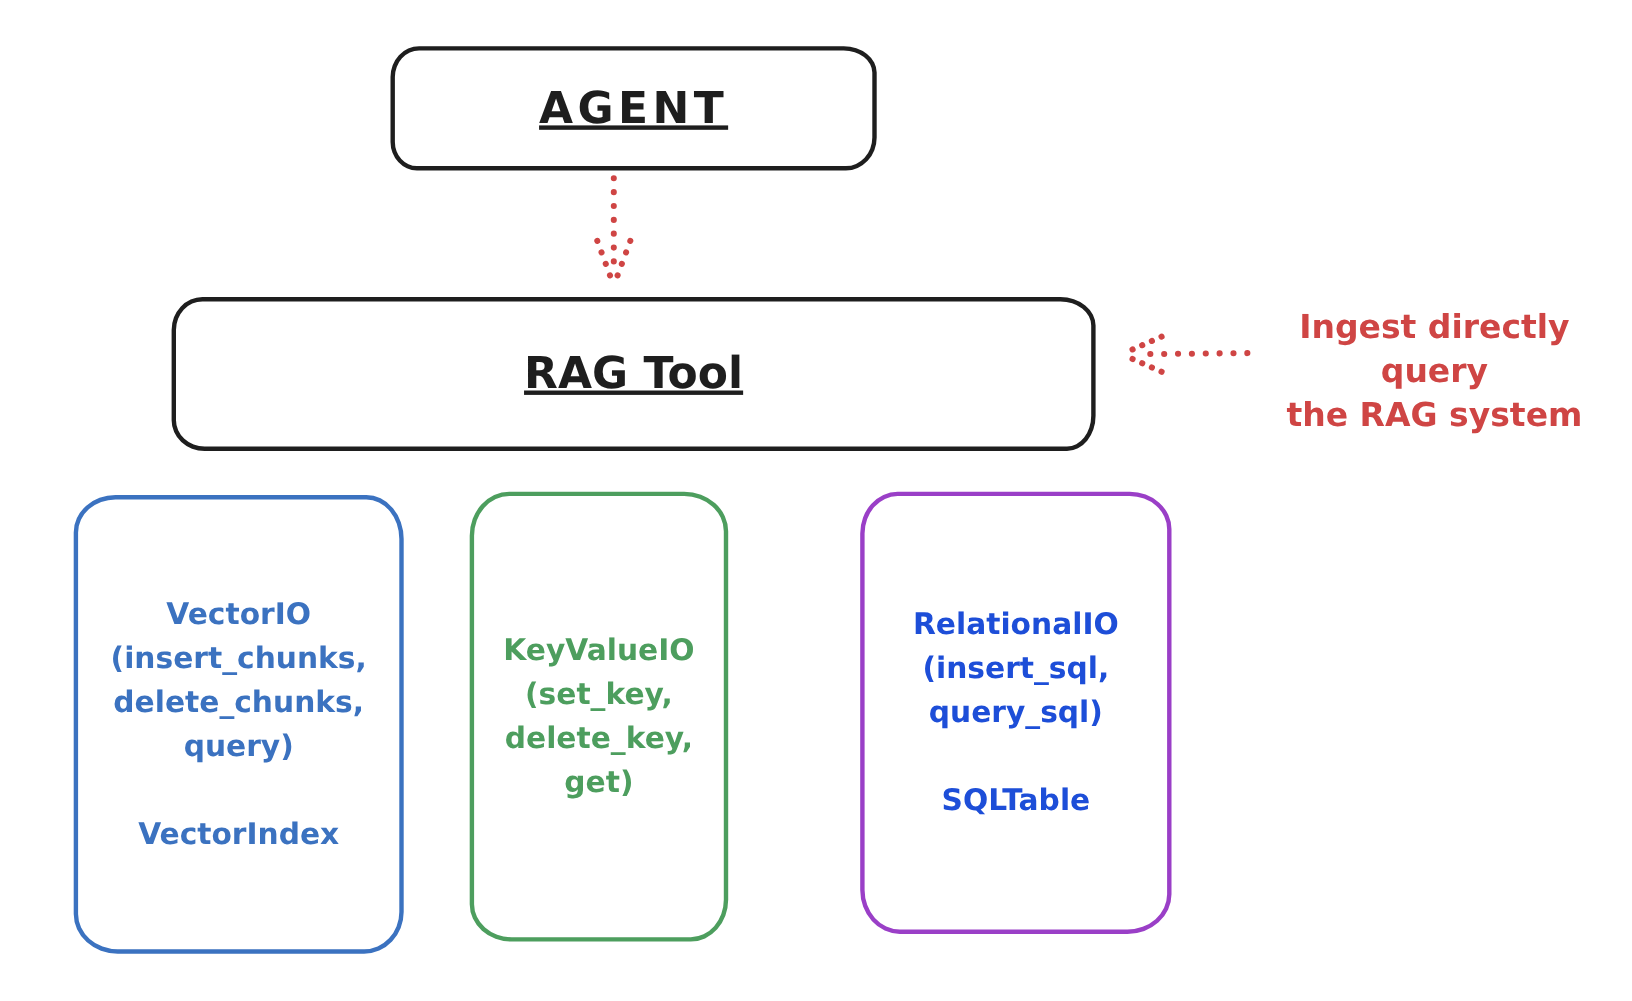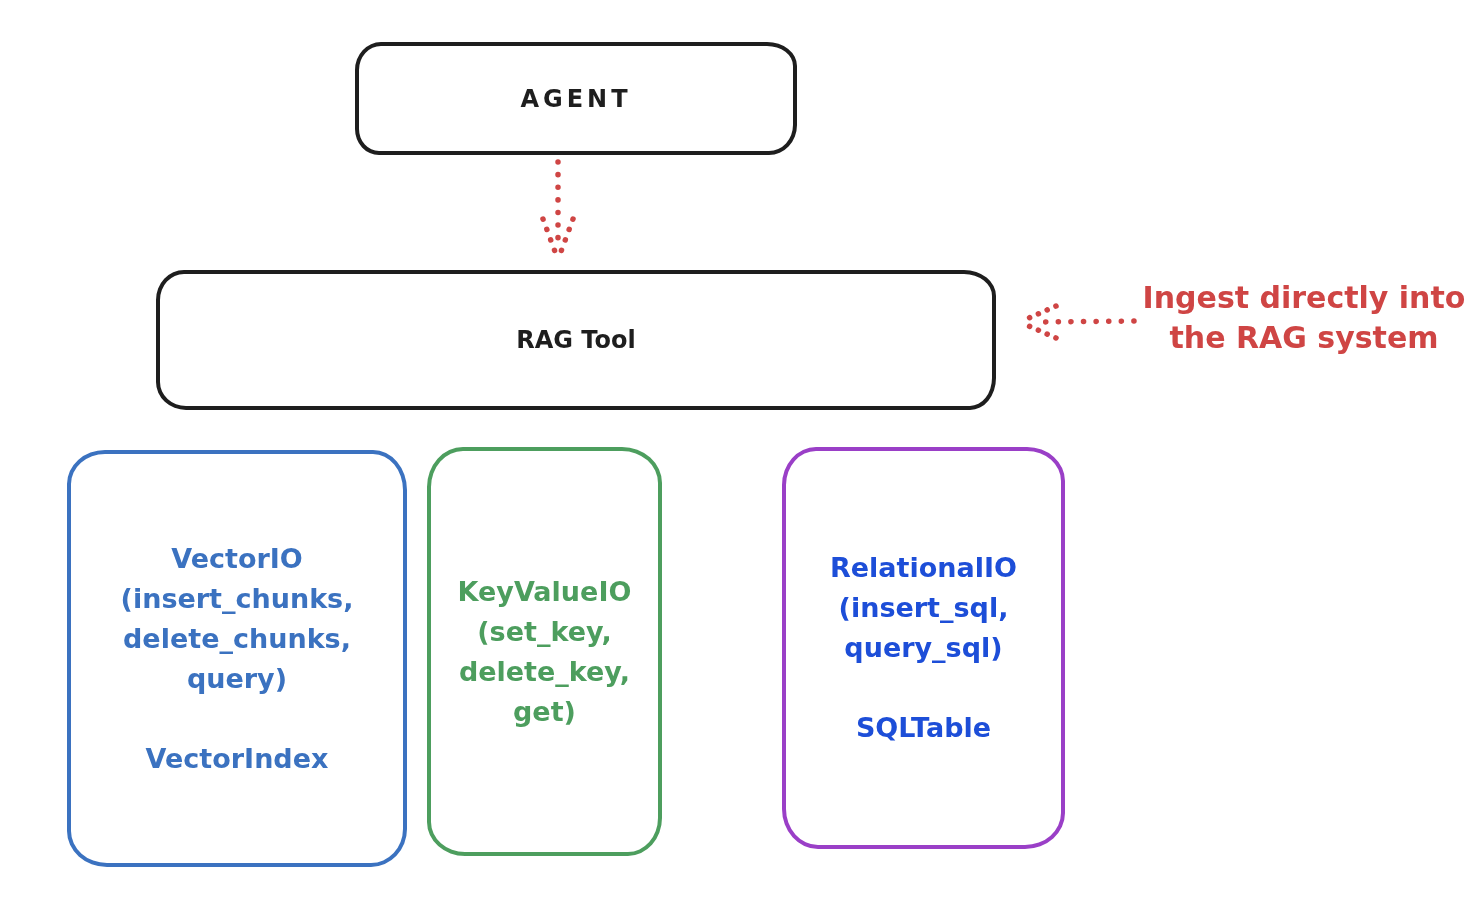--- a/index.html
+++ b/index.html
@@ -19,24 +19,25 @@
     position: absolute;
     box-sizing: border-box;
     border: 4px solid #1e1e1e;
     background: #ffffff;
     display: flex;
     align-items: center;
     justify-content: center;
     text-align: center;
   }
   .node-label {
-    font-size: 24px;
+    font-size: 40px;
     font-weight: 600;
     color: #1e1e1e;
     white-space: pre-line;
+    text-decoration: underline;
   }
   .box-agent {
     left: 355px; top: 42px;
     width: 442px; height: 113px;
     border-radius: 26px 30px 28px 24px / 28px 24px 30px 26px;
   }
   .box-agent .node-label {
     letter-spacing: 4px;
     font-weight: 700;
   }
@@ -77,21 +78,21 @@
     text-align: center;
   }
   .backend-title, .backend-subtitle {
     font-size: 27px;
     font-weight: 600;
     line-height: 40px;
     white-space: pre-line;
   }
   .box-vector {
     left: 67px; top: 450px;
-    width: 340px; height: 417px;
+    width: 300px; height: 417px;
     border-radius: 38px 34px 36px 40px / 34px 40px 38px 36px;
   }
   .box-keyvalue {
     left: 427px; top: 447px;
     width: 235px; height: 409px;
     border-radius: 36px 40px 34px 38px / 40px 36px 38px 34px;
   }
   .box-relational {
     left: 782px; top: 447px;
     width: 283px; height: 402px;
@@ -120,21 +121,21 @@
   </div>
 
   <svg class="arrow arrow-ingest" width="128" height="48" viewBox="0 0 128 48" style="color: rgb(207, 69, 68);">
     <g stroke="currentColor" stroke-width="5.5" stroke-linecap="round" fill="none">
       <path d="M120 23 L22 24" stroke-dasharray="0.1 12.5"></path>
       <path d="M42 8 L8 23" stroke-dasharray="0.1 9.5"></path>
       <path d="M42 40 L8 25" stroke-dasharray="0.1 9.5"></path>
     </g>
   </svg>
 
-  <div class="annotation" style="color: rgb(207, 69, 68);">Ingest directly into
+  <div class="annotation" style="color: rgb(207, 69, 68);">Ingest directly query
 the RAG system</div>
 
   <div class="backend box-vector" style="border-color: rgb(59, 114, 192); color: rgb(59, 114, 192);">
     <div class="backend-title">VectorIO
 (insert_chunks,
 delete_chunks,
 query)</div>
     <div class="backend-subtitle">VectorIndex</div>
   </div>
 

